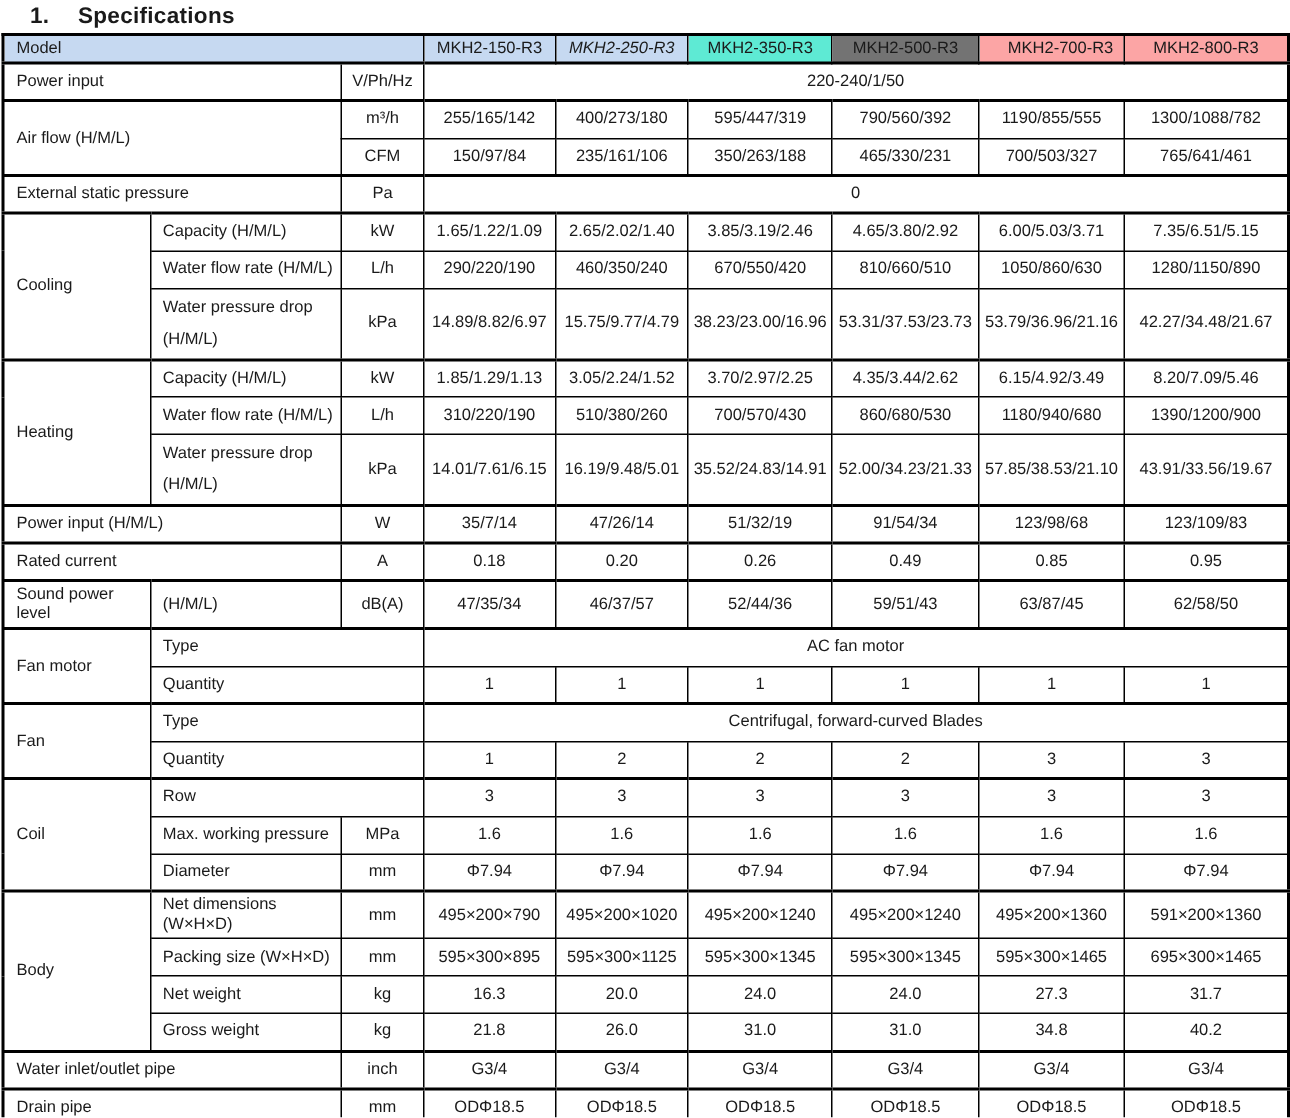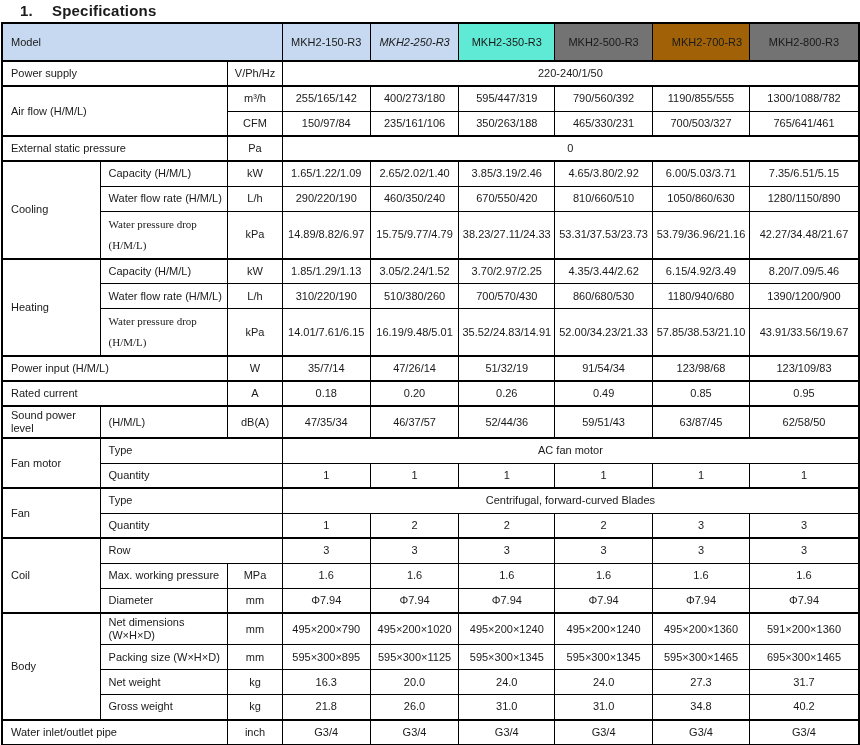--- a/index.html
+++ b/index.html
@@ -33,21 +33,21 @@
     text-align:center;
     vertical-align:middle;
     padding:2px 3px;
     overflow:hidden;
     line-height:13px;
   }
   tr{height:25px;}
   tr.thick td, tr.thick th{border-top-width:2px;}
   td.l, th.l{text-align:left;padding-left:8px;}
   th.head{background:#c6d9f1;}
-  td.pre{white-space:pre-line;line-height:21px;font-family:Liberation Serif, serif;}
+  td.pre{white-space:pre-line;line-height:21px;}
 </style>
 </head>
 <body>
 
 <div id="page">
   <div id="title">
     <span class="num">1.</span>
     <span>Specifications</span>
   </div>
   <table id="spec-table">
@@ -56,31 +56,31 @@
         <col style="width: 130px;">
         <col style="width: 55px;">
         <col style="width: 88px;">
         <col style="width: 89px;">
         <col style="width: 90px;">
         <col style="width: 98px;">
         <col style="width: 97px;">
         <col style="width: 110px;">
       </colgroup>
       <tbody>
-        <tr style="height: 38px;">
+        <tr style="height: 19px;">
           <th colspan="3" class="l head" style="background: rgb(198, 217, 241);">Model</th>
           <th class="head" style="background: rgb(198, 217, 241); margin-top: 28px;">MKH2-150-R3</th>
           <th class="head" style="background: rgb(198, 217, 241); font-style: italic;">MKH2-250-R3</th>
           <th class="head" style="background: #5eead4;">MKH2-350-R3</th>
           <th class="head" style="background: #737373;">MKH2-500-R3</th>
-          <th class="head" style="background: #a16207; padding-left: 15px;">MKH2-700-R3</th>
-          <th class="head" style="background: #737373;">MKH2-800-R3</th>
-        </tr>
-        <tr class="thick">
-          <td colspan="2" class="l">Power supply</td>
+          <th class="head" style="background: #fca5a5; padding-left: 15px;">MKH2-700-R3</th>
+          <th class="head" style="background: #fca5a5;">MKH2-800-R3</th>
+        </tr>
+        <tr class="thick">
+          <td colspan="2" class="l">Power input</td>
           <td>V/Ph/Hz</td>
           <td colspan="6">220-240/1/50</td>
         </tr>
         <tr class="thick">
           <td colspan="2" rowspan="2" class="l">Air flow (H/M/L)</td>
           <td>m³/h</td>
           <td>255/165/142</td>
           <td>400/273/180</td>
           <td>595/447/319</td>
           <td>790/560/392</td>
@@ -121,21 +121,21 @@
           <td>810/660/510</td>
           <td>1050/860/630</td>
           <td>1280/1150/890</td>
         </tr>
         <tr style="height: 47px;">
           <td class="l pre">Water pressure drop
 (H/M/L)</td>
           <td>kPa</td>
           <td>14.89/8.82/6.97</td>
           <td>15.75/9.77/4.79</td>
-          <td>38.23/27.11/24.33</td>
+          <td>38.23/23.00/16.96</td>
           <td>53.31/37.53/23.73</td>
           <td>53.79/36.96/21.16</td>
           <td>42.27/34.48/21.67</td>
         </tr>
         <tr class="thick">
           <td rowspan="3" class="l">Heating</td>
           <td class="l">Capacity (H/M/L)</td>
           <td>kW</td>
           <td>1.85/1.29/1.13</td>
           <td>3.05/2.24/1.52</td>

